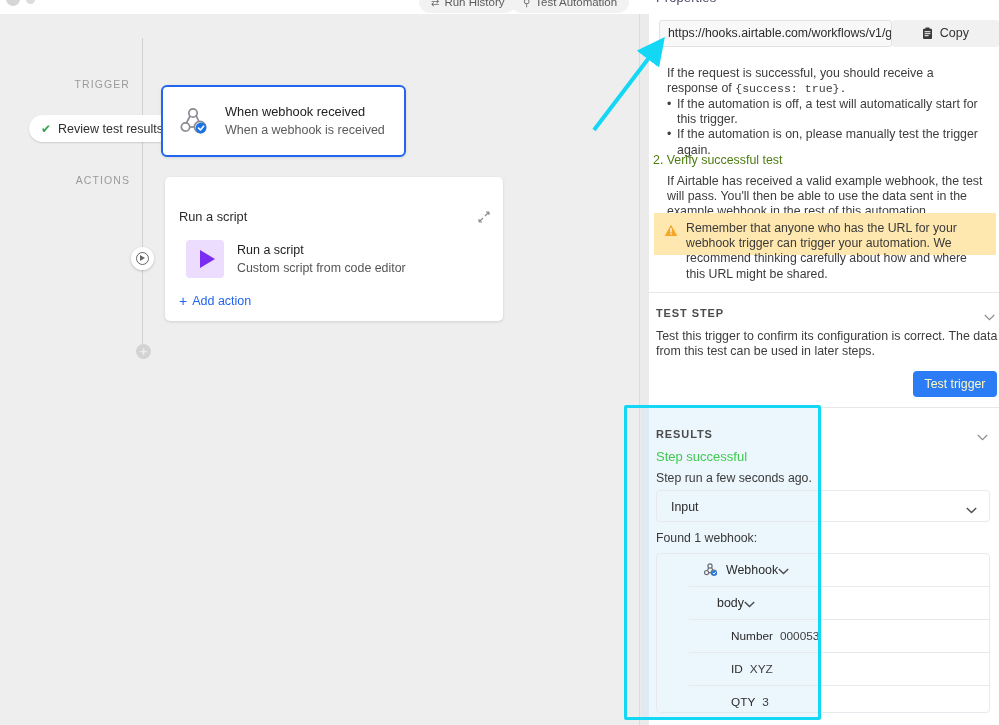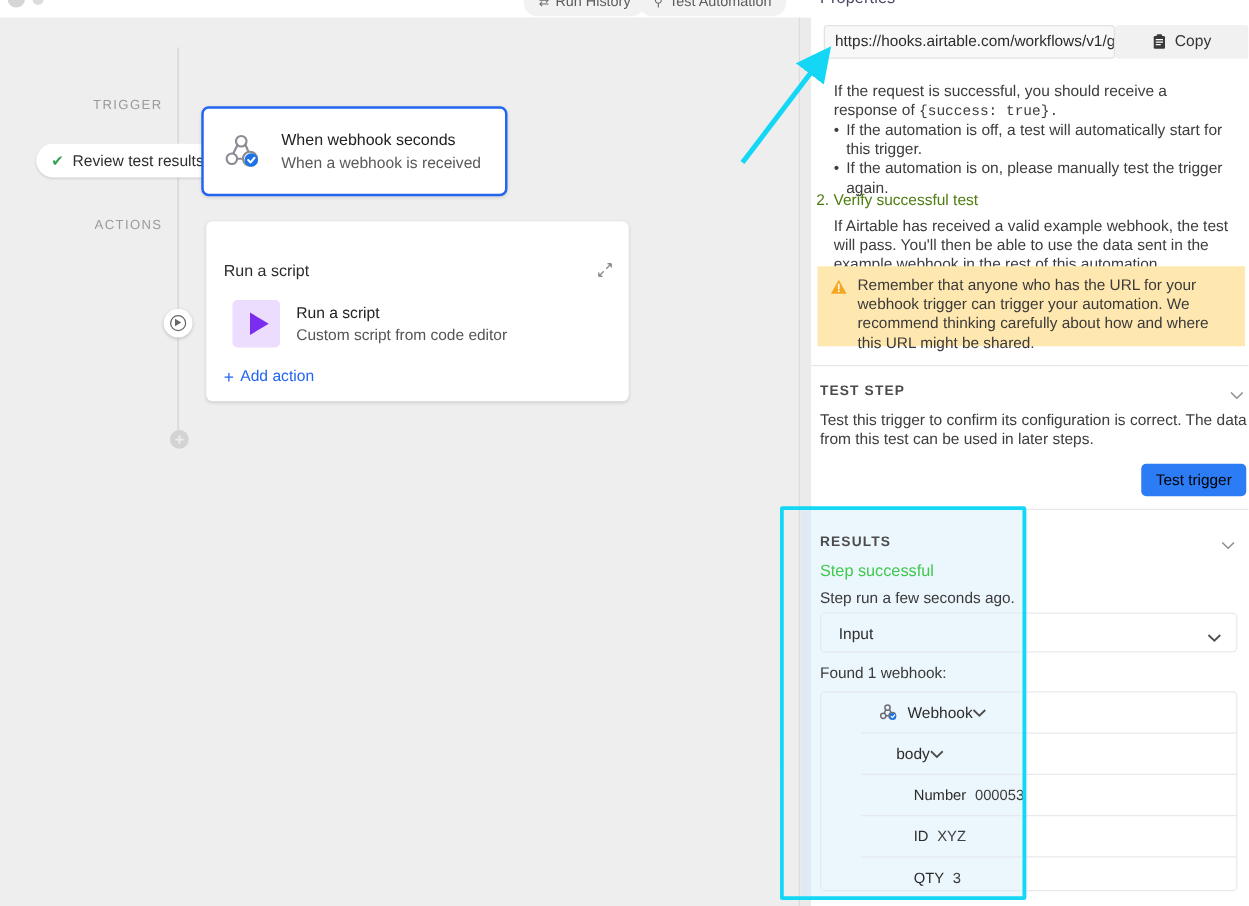--- a/index.html
+++ b/index.html
@@ -186,21 +186,21 @@
   .bullets .bl::before {
     content: "\2022"; position: absolute; left: 0; top: 0; color: #3d3d3d;
   }
   .num-head {
     position: absolute; left: 4px; top: 139px; width: 340px;
     font-size: 12.4px; color: #4d7c0f; line-height: 15px;
   }
   #p-verify-body { top: 160px; width: 316px; }
 
   .warn {
-    position: absolute; left: 654px; top: 213px; width: 342px; height: 64px;
+    position: absolute; left: 654px; top: 213px; width: 342px; height: 42px;
     background: #ffe8b0; display: flex; gap: 8px; padding: 8px 12px 0 10px;
   }
   .warn .wtxt { font-size: 12.3px; color: #3a3a3a; line-height: 15.2px; }
   .warn-tri { width: 14px; height: 13px; flex: none; margin-top: 2px; }
 
   .divider {
     position: absolute; left: 649px; width: 350px; height: 1px; background: #e8e8e8;
   }
 
   .sec-head {
@@ -208,21 +208,21 @@
     color: #4c4c4c; font-weight: 700; text-transform: uppercase;
   }
   .chev {
     position: absolute; width: 11px; height: 7px; color: #8d8d8d;
   }
 
   #test-step-desc { top: 329px; width: 342px; }
 
   .test-btn {
     position: absolute; left: 913px; top: 371px; width: 84px; height: 26px;
-    background: #2b7cf5; border-radius: 4px; color: #000000;
+    background: #2b7cf5; border-radius: 4px; color: #fef9c3;
     display: flex; align-items: center; justify-content: center;
     font-size: 12.3px;
   }
 
   
   .results-tint {
     position: absolute; left: 649px; top: 408px; width: 173px; height: 311px;
     background: #ecf6fd;
   }
   .results-tint2 {
@@ -314,21 +314,21 @@
           <circle cx="8.5" cy="23" r="4.2" fill="none" stroke="#8b8b93" stroke-width="1.7"></circle>
           <circle cx="23" cy="23" r="5.6" fill="none" stroke="#8b8b93" stroke-width="1.7"></circle>
           <path d="M13 12 L9.5 19" stroke="#8b8b93" stroke-width="1.7" fill="none"></path>
           <path d="M19 11 L22 18" stroke="#8b8b93" stroke-width="1.7" fill="none"></path>
           <path d="M12.6 23 L17.5 23" stroke="#8b8b93" stroke-width="1.7" fill="none"></path>
           <circle cx="24" cy="24" r="5.4" fill="#1a73e8"></circle>
           <path d="M21.5 24 L23.4 26 L26.6 22.2" stroke="#fff" stroke-width="1.6" fill="none" stroke-linecap="round" stroke-linejoin="round"></path>
         </svg>
       </div>
       <div class="node-texts">
-        <div class="t1">When webhook seconds</div>
+        <div class="t1">When webhook received</div>
         <div class="t2">When a webhook is received</div>
       </div>
     </div>
 
     <div class="step-dot">
       <div class="inner"></div>
     </div>
 
     <div class="action-card">
       <div class="ac-title">Run a script</div>

